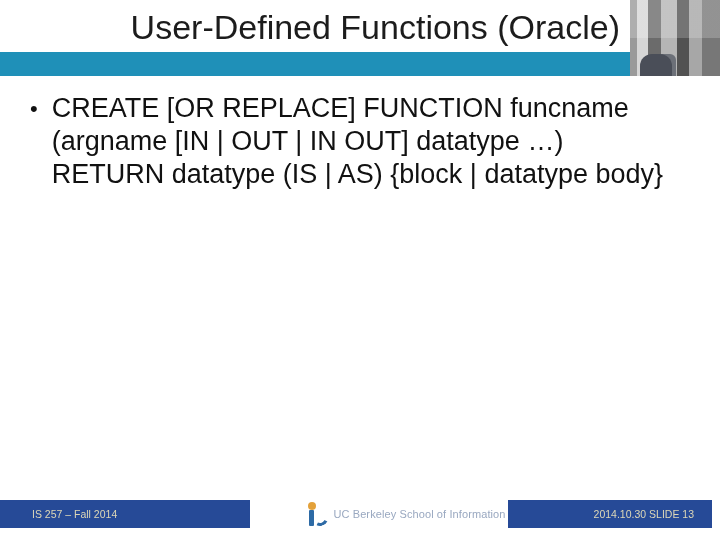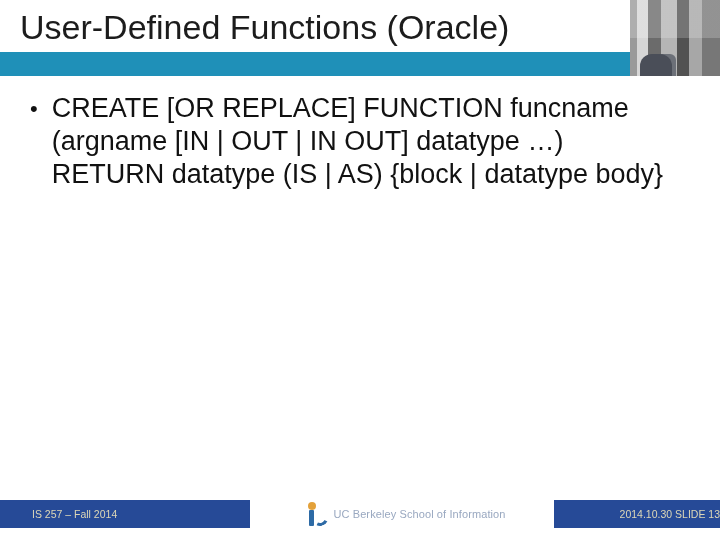--- a/index.html
+++ b/index.html
@@ -51,25 +51,26 @@
     left: 10px;
     width: 32px;
     height: 36px;
     background: #4a4e58;
     border-radius: 12px 12px 6px 6px;
     box-shadow: 10px -6px 0 -6px #6c7078;
   }
   .title {
     position: absolute;
     top: 8px;
-    left: 20px;
+    left: 32px;
     right: 100px;
     font-size: 34px;
     color: #1c1c1c;
     line-height: 1.15;
+    text-align: right;
   }
   .body {
     position: absolute;
     top: 92px;
     left: 30px;
     right: 40px;
     font-size: 27px;
     color: #111;
     line-height: 1.22;
   }
@@ -104,23 +105,24 @@
     align-items: center;
     box-sizing: border-box;
     text-align: center;
   }
   .footer-left {
     left: 0;
     width: 250px;
     padding-left: 32px;
   }
   .footer-right {
-    right: 0;
-    width: 166px;
+    right: 8px;
+    width: 204px;
     justify-content: flex-end;
+    padding-right: 18px;
   }
   .footer-center {
     position: absolute;
     left: 250px;
     right: 189px;
     bottom: 0;
     height: 28px;
     display: flex;
     align-items: center;
     justify-content: center;

